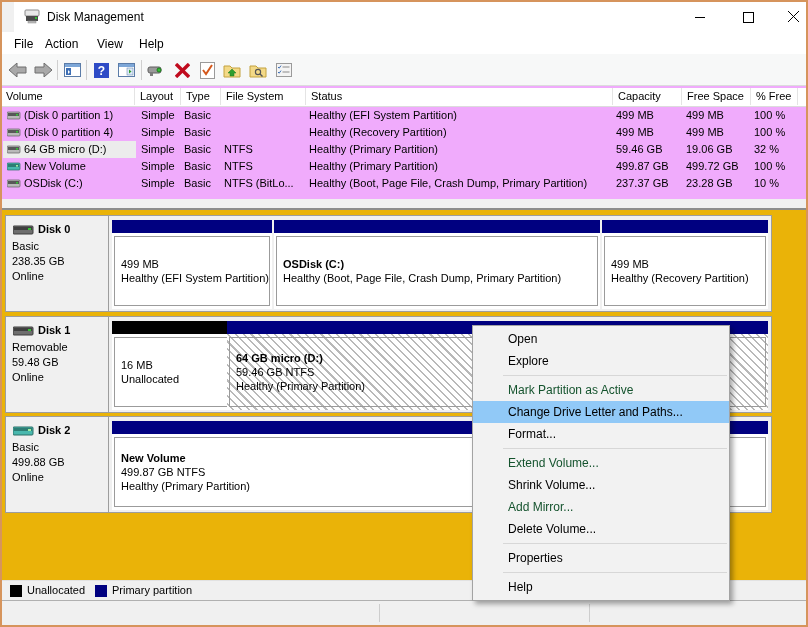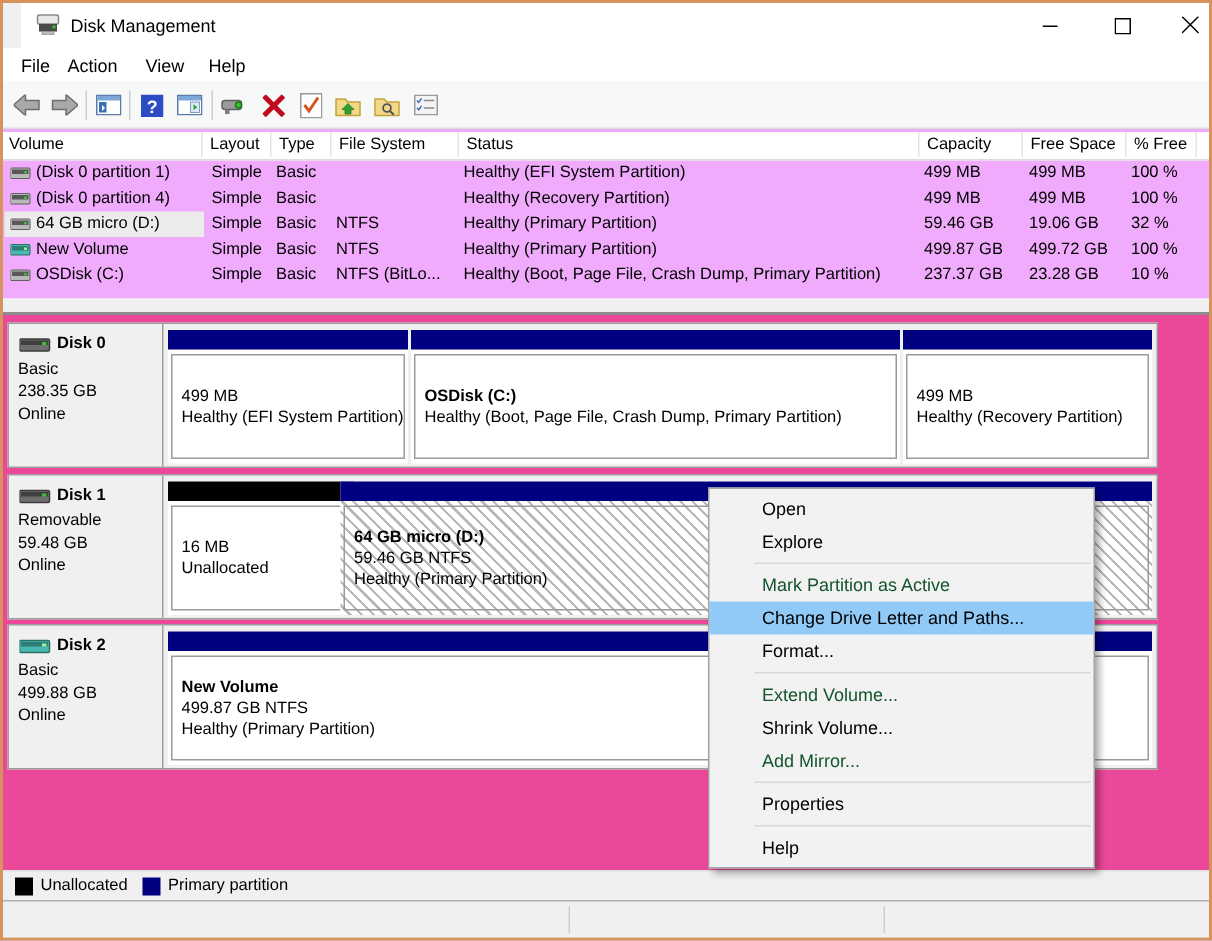--- a/index.html
+++ b/index.html
@@ -29,21 +29,21 @@
   .cell{position:absolute;top:0;height:17px;overflow:hidden;white-space:nowrap;}
   .c-vol{left:22px;width:110px}.c-lay{left:139px;width:42px}.c-typ{left:182px;width:38px}
   .c-fs{left:222px;width:80px}.c-st{left:307px;width:302px}.c-cap{left:614px;width:64px}
   .c-fr{left:684px;width:62px}.c-pc{left:752px;width:44px}
   .row-sel-bg{position:absolute;left:1px;top:0;width:133px;height:17px;background:#ececec;}
   .vol-ico{position:absolute;left:5px;top:4px;}
   
   .splitter{position:absolute;left:0;top:197px;width:100%;height:11px;background:#f0f0f0;}
   .splitline{position:absolute;left:0;top:9px;width:100%;height:2px;background:#8c8c8c;}
   
-  .gpane{position:absolute;left:0;top:208px;width:100%;height:370px;background:#ec4899;}
+  .gpane{position:absolute;left:0;top:208px;width:100%;height:370px;background:#eab308;}
   .drow{position:absolute;left:3px;width:767px;height:97px;border:1px solid #9d9d9d;background:#f0f0f0;box-sizing:border-box;}
   .dlabel{position:absolute;left:0;top:0;width:103px;height:100%;border-right:1px solid #9d9d9d;box-sizing:border-box;}
   .dname{position:absolute;left:32px;top:7px;font-weight:bold;font-size:11px;}
   .dline{position:absolute;left:6px;font-size:11px;}
   .disk-ico{position:absolute;left:7px;top:8px;}
   .part{position:absolute;top:4px;height:89px;background:#fff;box-sizing:border-box;}
   .pstrip{position:absolute;left:0;top:0;width:100%;height:13px;}
   .pinner{position:absolute;left:2px;top:16px;right:2px;bottom:3px;border:1px solid #9b9b9b;display:flex;flex-direction:column;justify-content:center;padding-left:6px;overflow:hidden;}
   .pline{font-size:11px;line-height:14px;white-space:nowrap;}
   .ptitle{font-weight:bold;}
@@ -401,19 +401,20 @@
     <div class="mi">Open</div>
     <div class="mi">Explore</div>
     <div class="msep"></div>
     <div class="mi disabled">Mark Partition as Active</div>
     <div class="mi" style="background-color: rgb(145, 201, 247);">Change Drive Letter and Paths...</div>
     <div class="mi">Format...</div>
     <div class="msep"></div>
     <div class="mi disabled">Extend Volume...</div>
     <div class="mi">Shrink Volume...</div>
     <div class="mi disabled">Add Mirror...</div>
+    <div class="mi">Delete Volume...</div>
     <div class="msep"></div>
     <div class="mi">Properties</div>
     <div class="msep"></div>
     <div class="mi">Help</div>
   </div>
 
 </div>
 
 </body></html>

